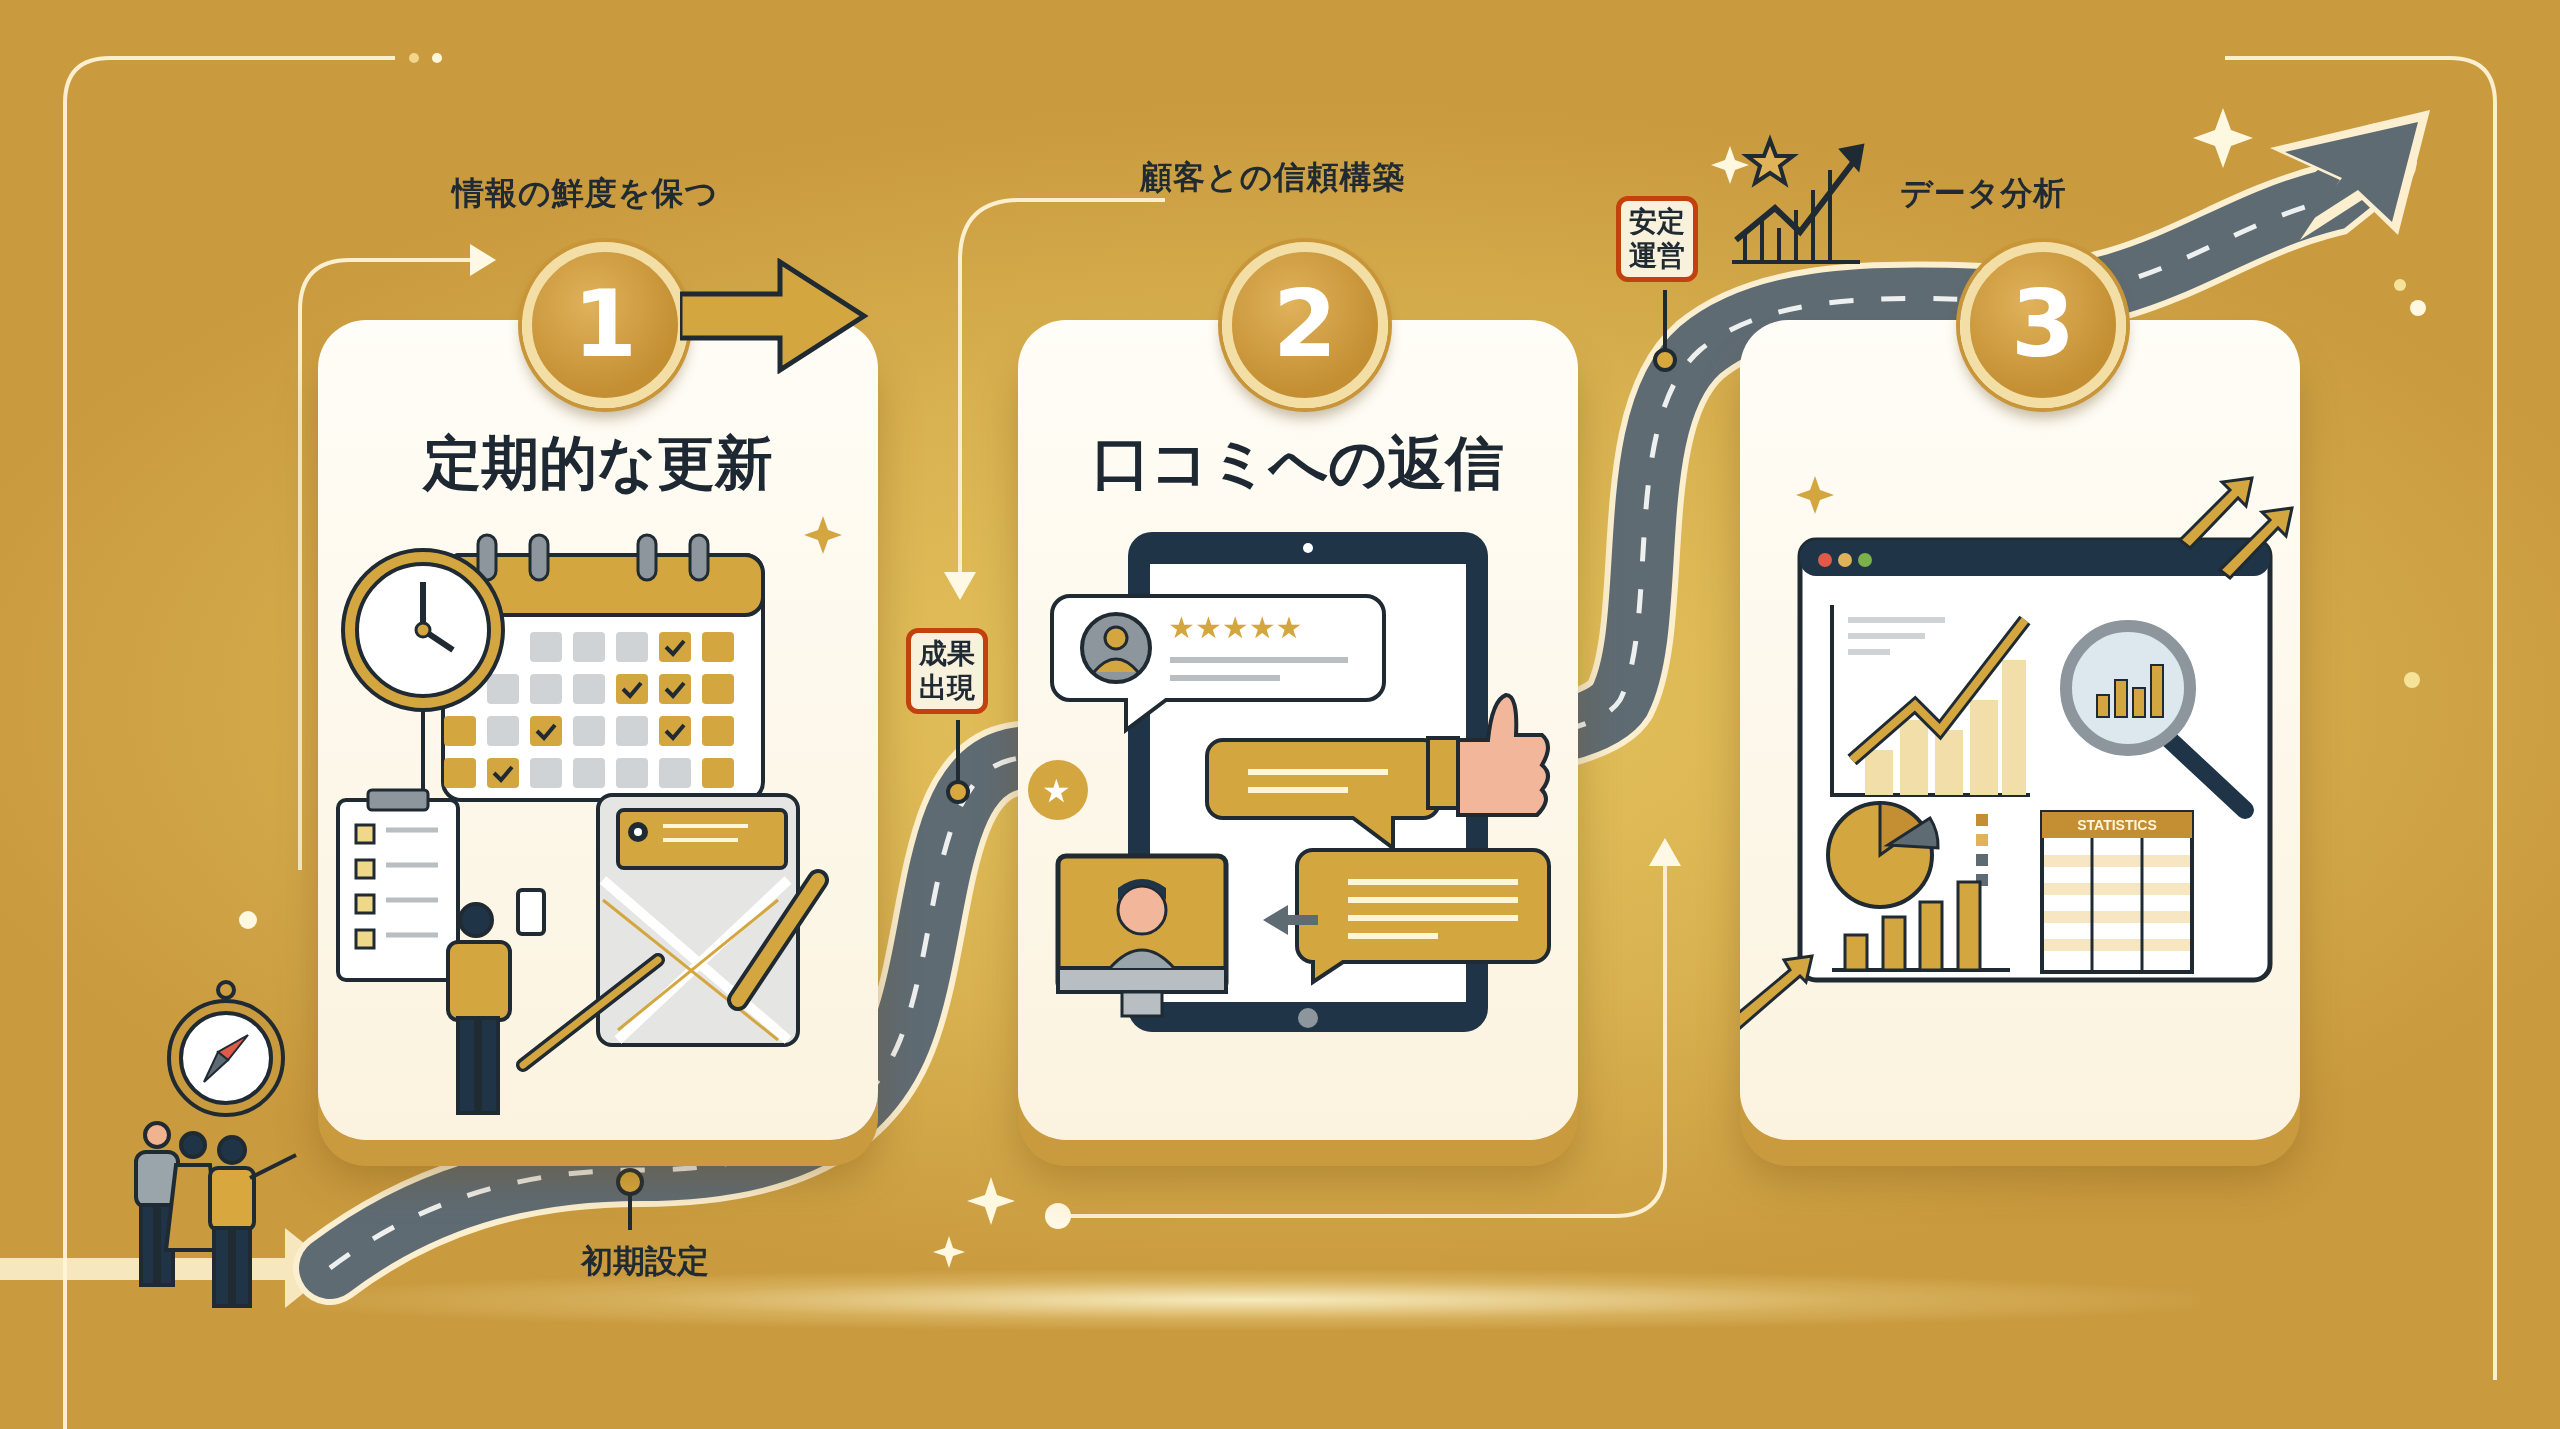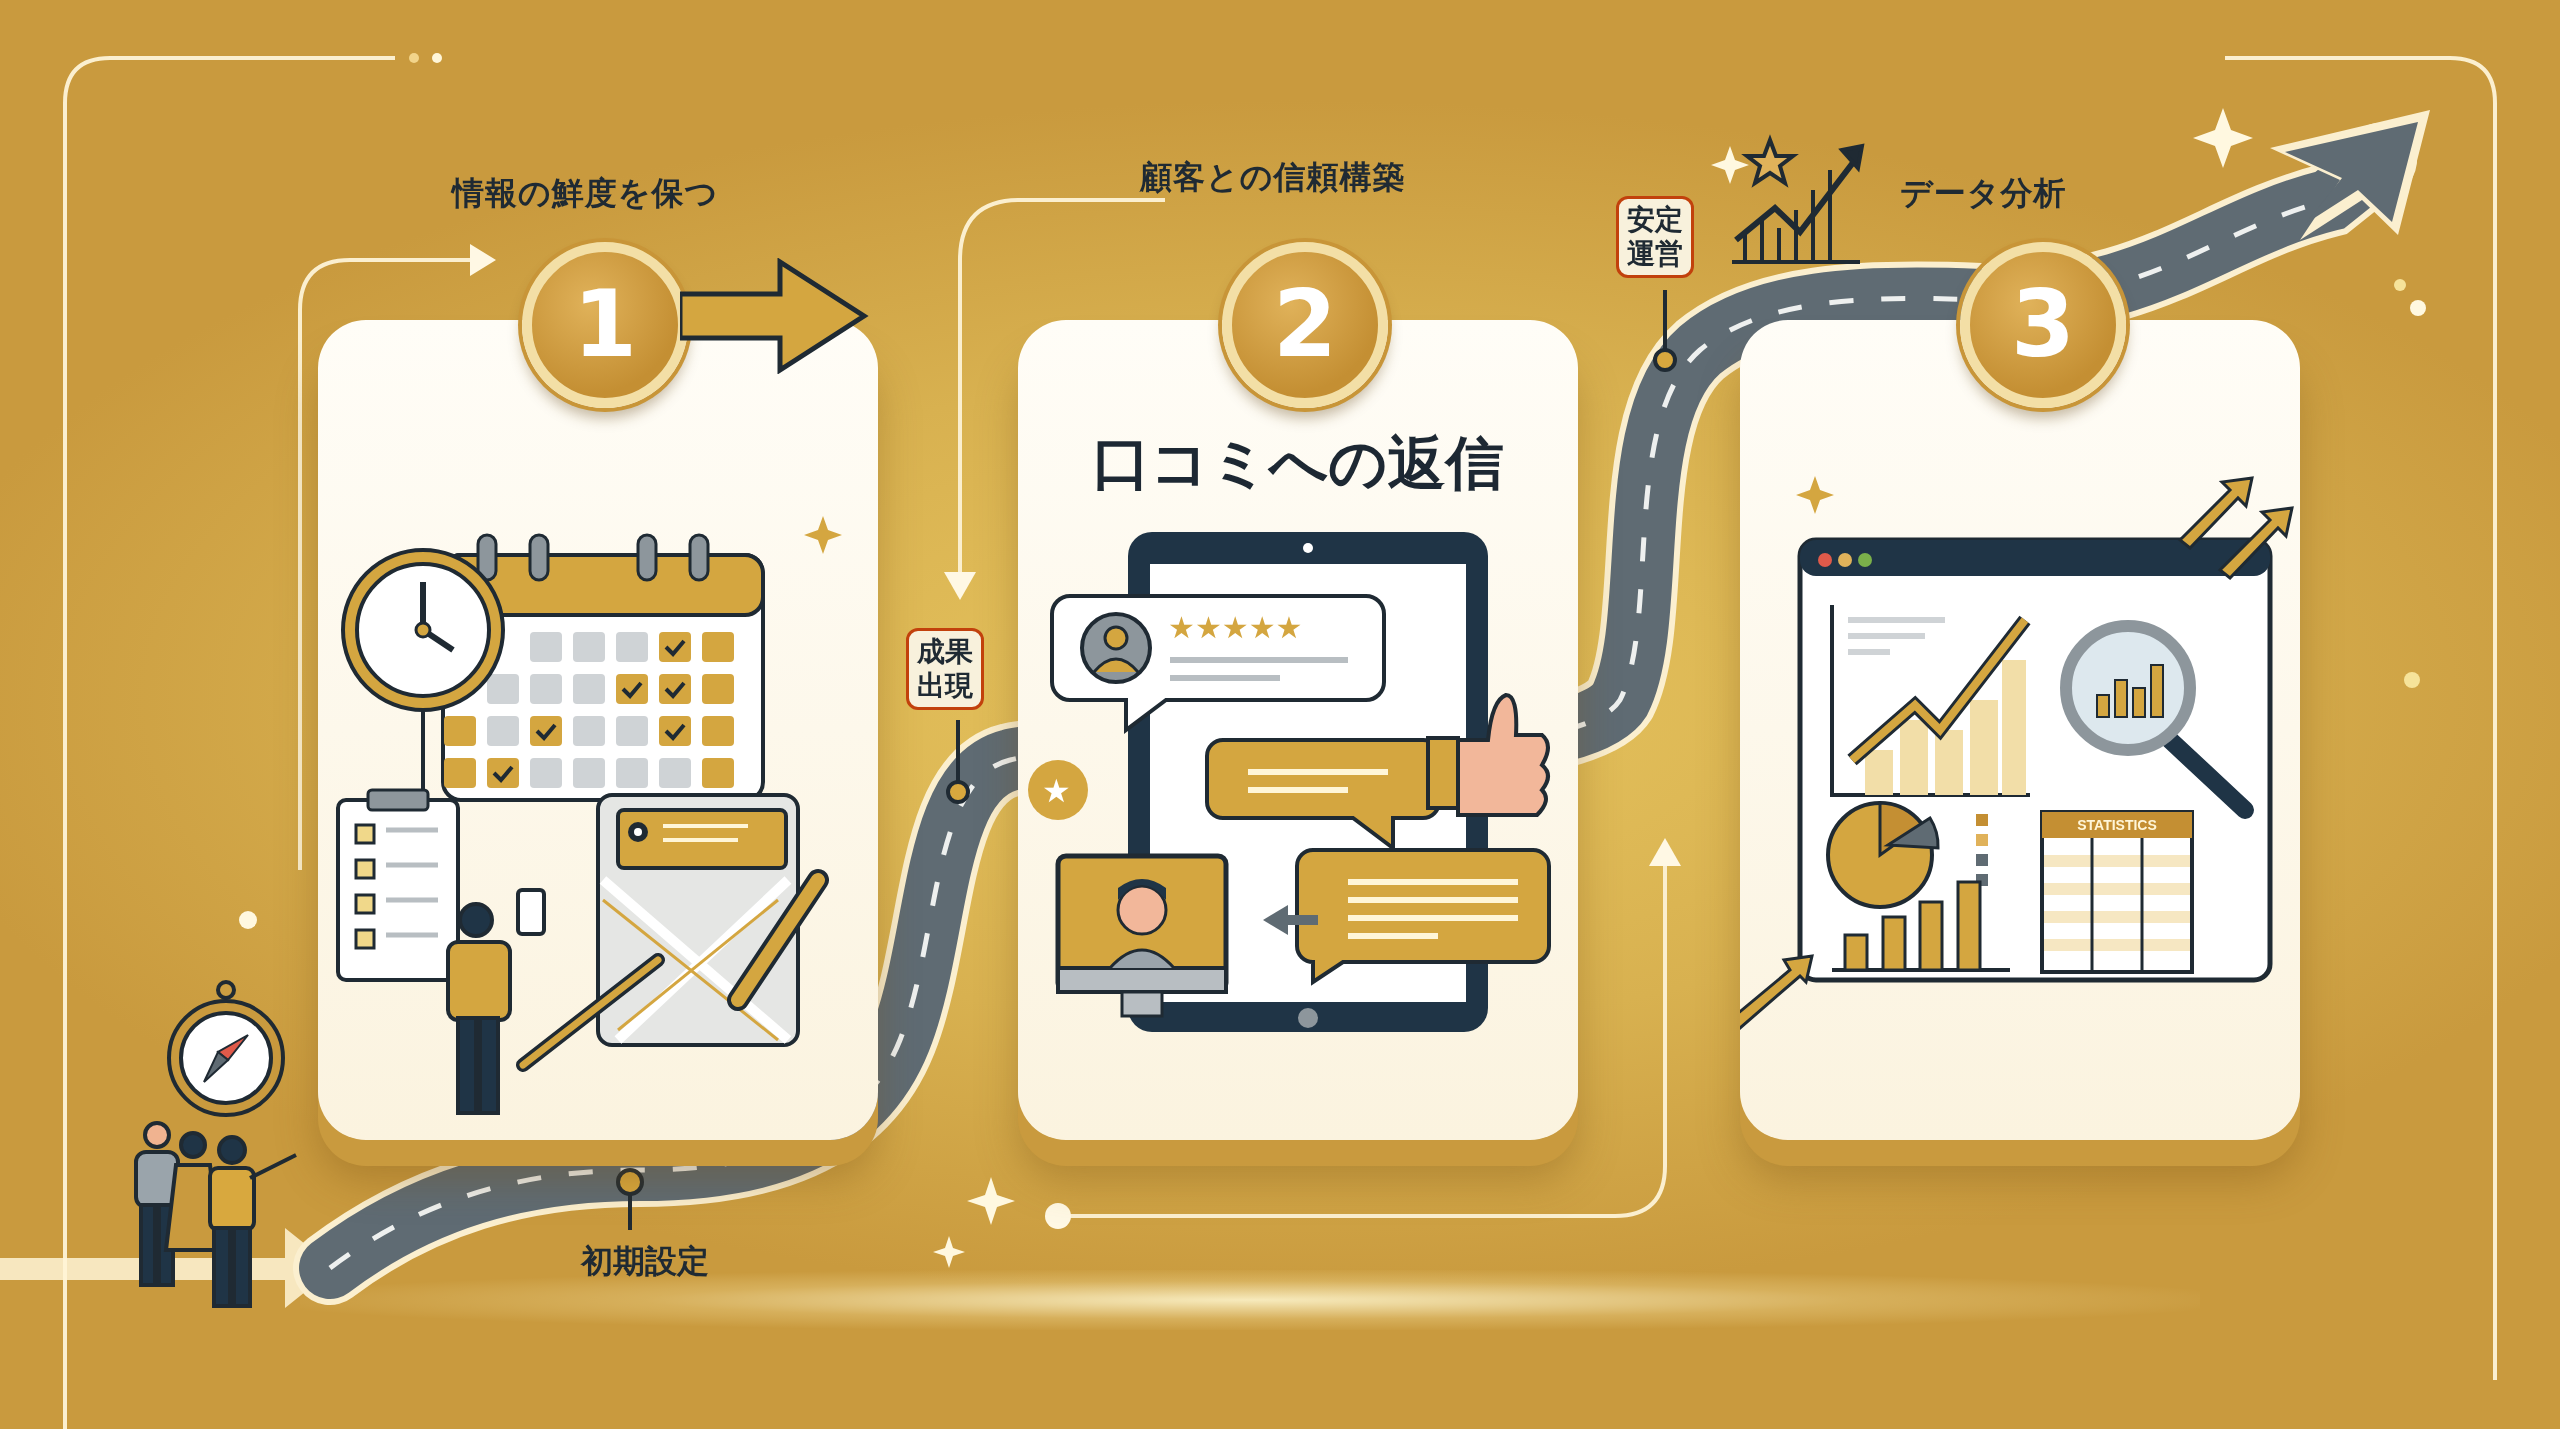--- a/index.html
+++ b/index.html
@@ -12,21 +12,21 @@
   .subtitle{position:absolute;font-weight:bold;font-size:32px;color:#1f2a33;letter-spacing:1px;}
   .card{position:absolute;top:320px;width:560px;height:820px;border-radius:48px;
     background:linear-gradient(180deg,#fffdf7 0%,#fbf3df 100%);
     box-shadow:0 26px 0 #c99a3e,0 40px 40px rgba(120,80,20,.35);}
   .card-title{position:absolute;left:0;right:0;top:105px;text-align:center;font-weight:bold;font-size:58px;color:#1d2833;}
   .badge{position:absolute;width:146px;height:146px;border-radius:50%;
     background:radial-gradient(circle at 40% 35%,#e0b25a 0%,#c48f33 70%);
     border:10px solid #f3dfa6;box-shadow:0 0 0 4px #c89538,0 10px 14px rgba(90,60,10,.35);
     display:flex;align-items:center;justify-content:center;}
   .badge span{color:#fff;font-weight:bold;font-size:92px;line-height:1;}
-  .sign{position:absolute;background:#f8f1dc;border:3px solid #c2410c;border-radius:12px;
+  .sign{position:absolute;background:#f8f1dc;border:5px solid #c2410c;border-radius:12px;
     font-weight:bold;font-size:28px;color:#1f2a33;line-height:34px;text-align:center;padding:4px 8px;}
   .label-plain{position:absolute;font-weight:bold;font-size:32px;color:#1f2a33;}
   .stats-title{font-family:"Liberation Sans",sans-serif;font-weight:bold;}
 </style>
 </head>
 <body>
 
 <div class="glow-floor"></div>
 
 <svg class="overlay" width="2560" height="1429" viewBox="0 0 2560 1429">
@@ -103,20 +103,21 @@
     <circle cx="232" cy="1150" r="13" fill="#1f3446"></circle>
     <rect x="210" y="1168" width="44" height="62" rx="8" fill="#d8a83e"></rect>
     <line x1="250" y1="1178" x2="296" y2="1155"></line>
     <rect x="214" y="1228" width="16" height="78" fill="#1f3446"></rect>
       <rect x="234" y="1228" width="16" height="78" fill="#1f3446"></rect>
   </g>
 </svg>
 
 <div class="subtitle" style="left:452px;top:172px;">情報の鮮度を保つ</div>
 <div class="card" style="left:318px;">
+  <div class="card-title">定期的な更新</div>
   <svg width="560" height="820" style="position:absolute;left:0;top:0">
 
     <g>
       <rect x="125" y="235" width="320" height="245" rx="18" fill="#fff" stroke="#1f2a33" stroke-width="4"></rect>
       <rect x="125" y="235" width="320" height="60" rx="18" fill="#d4a640" stroke="#1f2a33" stroke-width="4"></rect>
       <g fill="#8d969c" stroke="#1f2a33" stroke-width="3">
         <rect x="160" y="215" width="18" height="45" rx="9"></rect>
           <rect x="212" y="215" width="18" height="45" rx="9"></rect>
         <rect x="320" y="215" width="18" height="45" rx="9"></rect>
           <rect x="372" y="215" width="18" height="45" rx="9"></rect>

